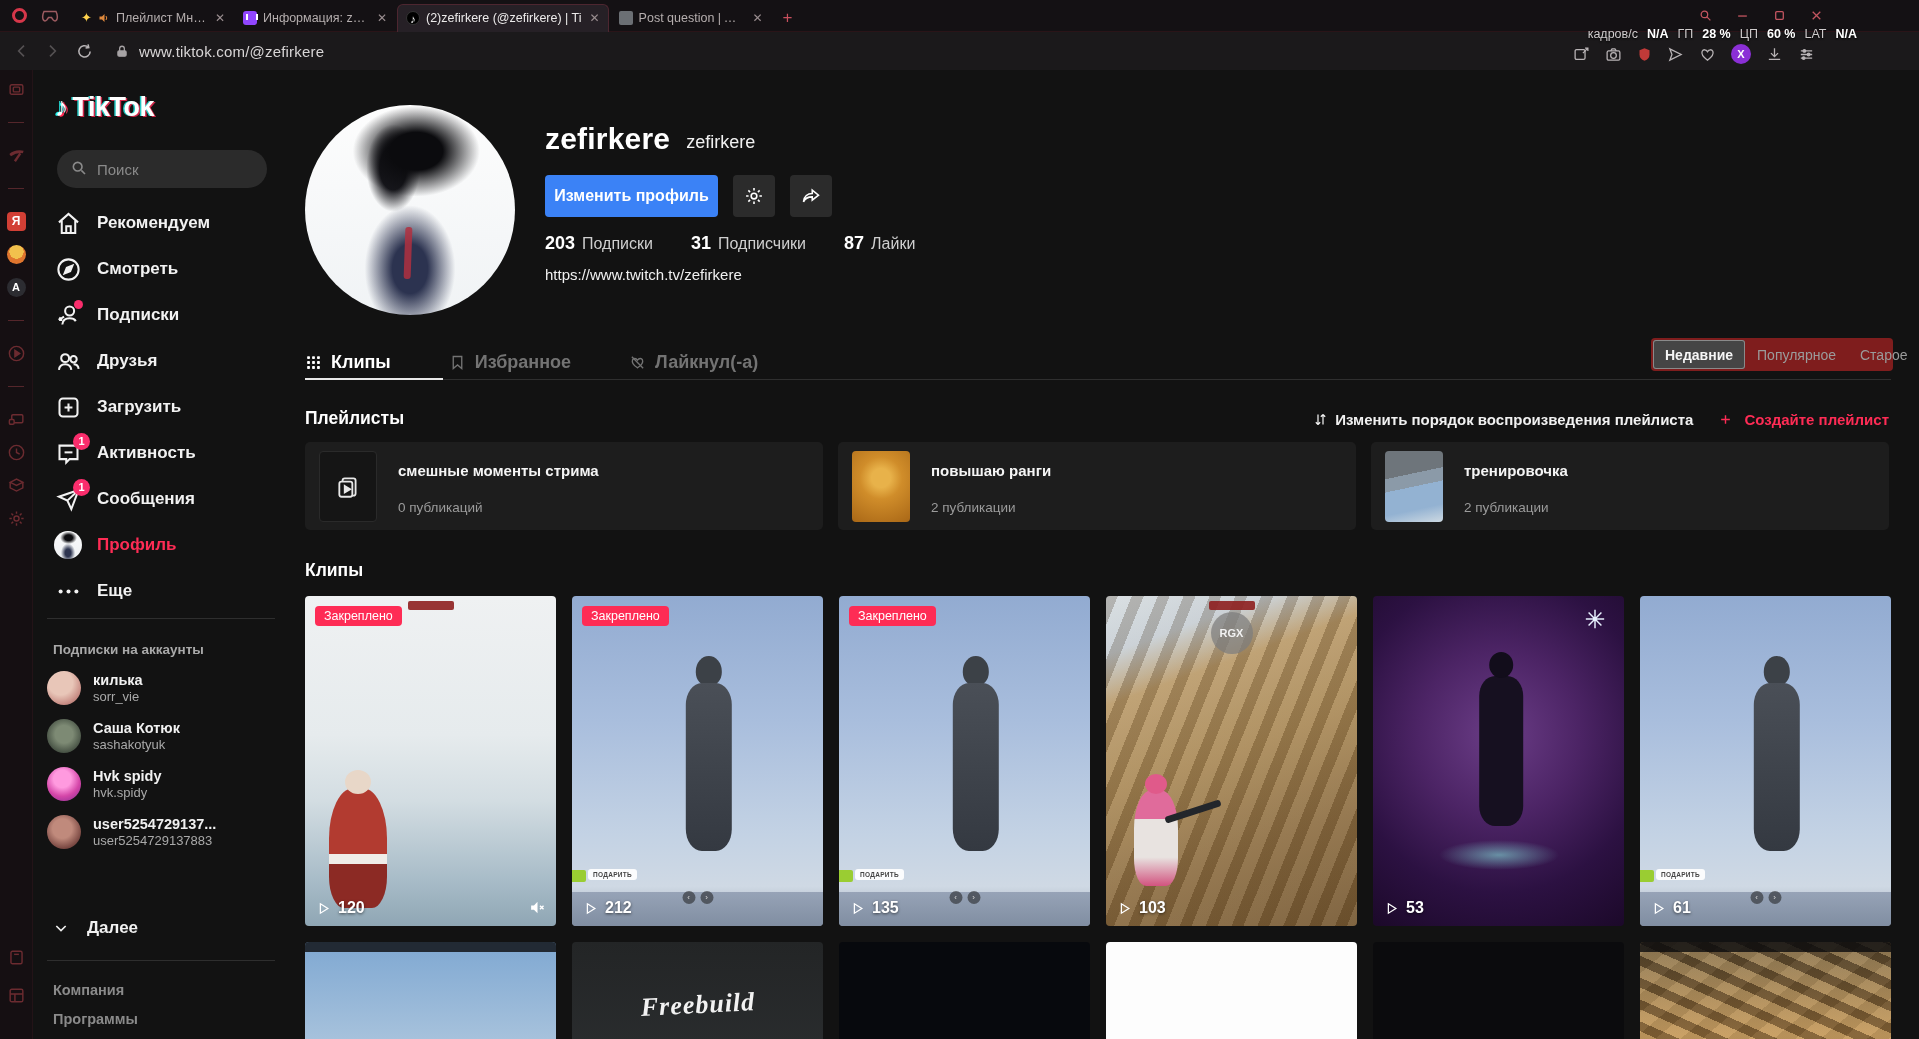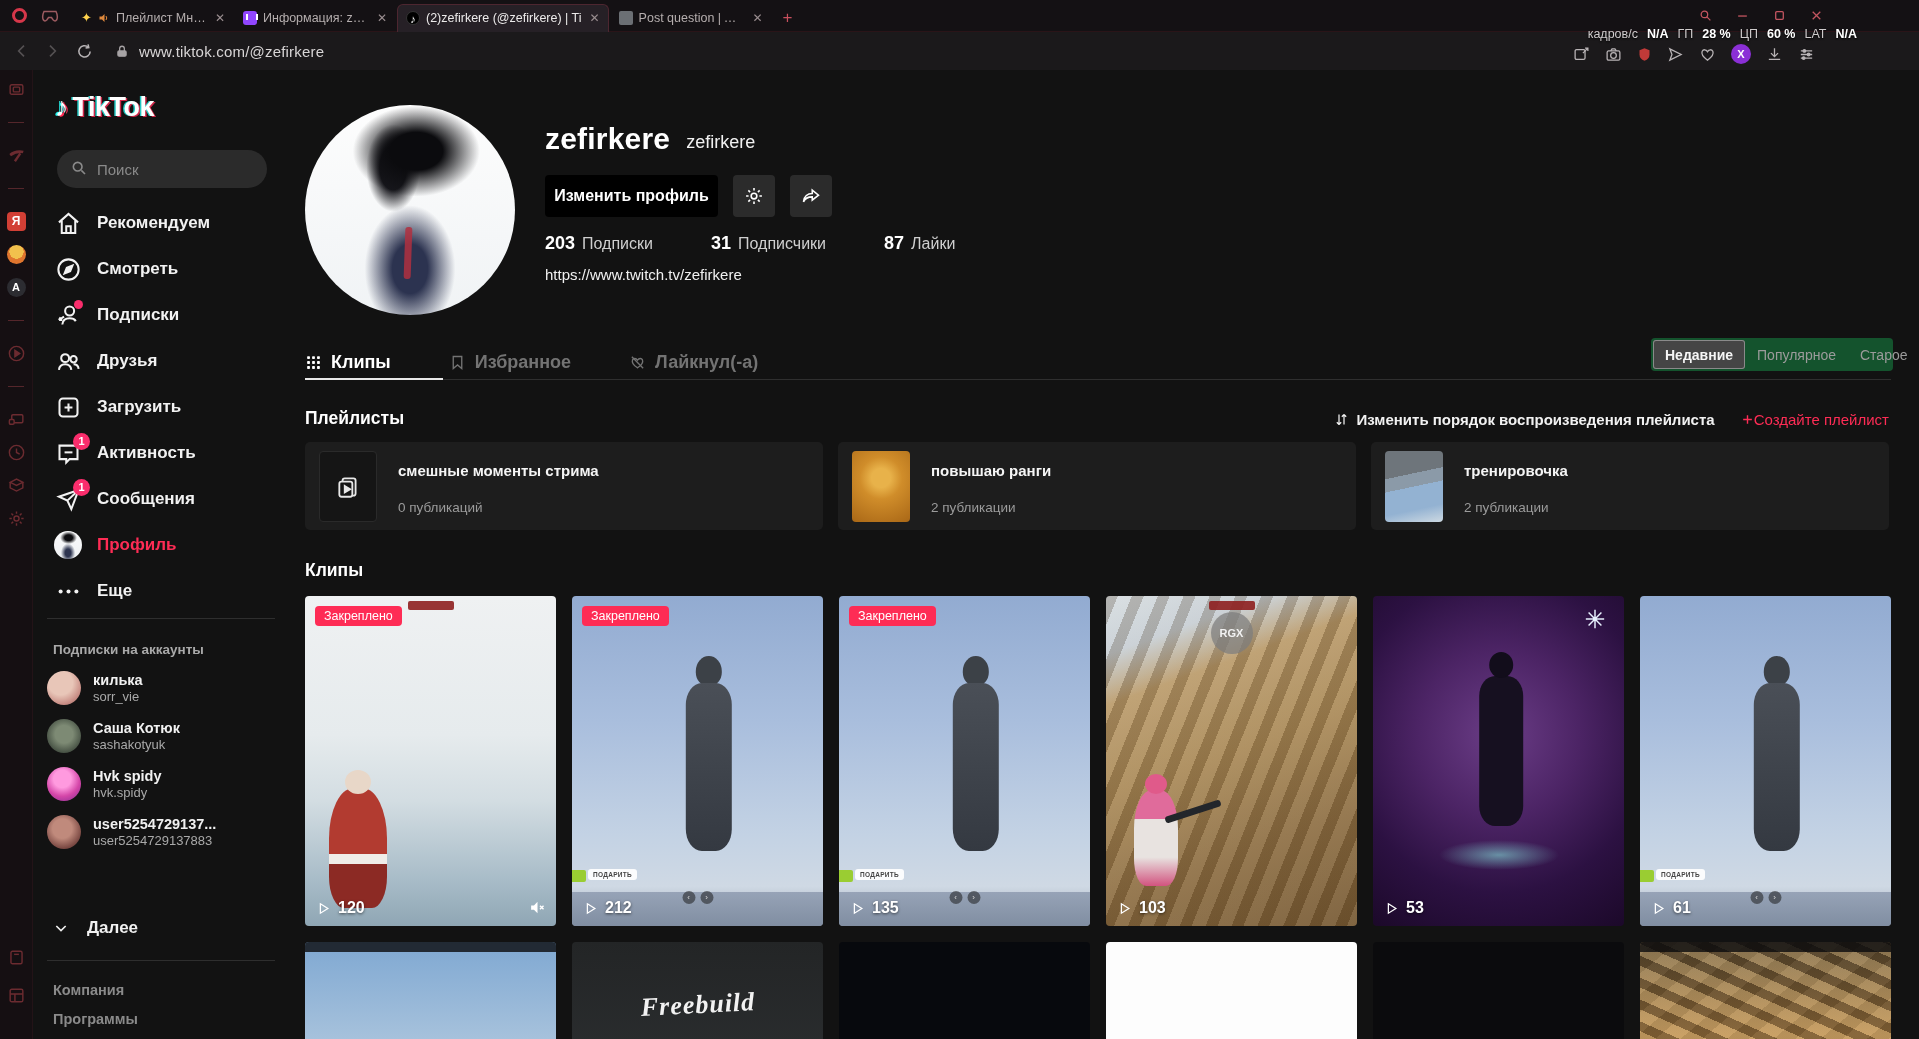--- a/index.html
+++ b/index.html
@@ -86,43 +86,43 @@
   #avatar { position:absolute; left:272px; top:35px; width:210px; height:210px; border-radius:50%;
     background: radial-gradient(42% 30% at 53% 22%, #0b0b0e 30%, rgba(8,8,10,0) 72%),
                 radial-gradient(16% 26% at 42% 30%, #17171c 40%, rgba(0,0,0,0) 80%),
                 radial-gradient(30% 42% at 50% 78%, #2c3350 28%, rgba(40,45,70,0) 72%),
                 linear-gradient(#fdfdfd,#f0f3f5); }
   #avatar::after { content:""; position:absolute; left:49%; top:58%; width:7px; height:52px; background:#b03040; transform:translateX(-50%) rotate(2deg); border-radius:3px; opacity:.85; }
   #uname { position:absolute; left:512px; top:52px; display:flex; align-items:flex-end; gap:16px; }
   #uname .u1 { font-size:30px; font-weight:bold; letter-spacing:.2px; }
   #uname .u2 { font-size:18px; color:#f1f1f1; padding-bottom:3px; }
   #pbtns { position:absolute; left:512px; top:105px; display:flex; gap:15px; }
-  .btn-edit { width:173px; height:42px; background:#000000; border-radius:4px; color:#fff; font-size:16px; font-weight:600; display:flex; align-items:center; justify-content:center; }
+  .btn-edit { width:173px; height:42px; background:#3b82f6; border-radius:4px; color:#fff; font-size:16px; font-weight:600; display:flex; align-items:center; justify-content:center; }
   .btn-sq { width:42px; height:42px; background:#2b2b2b; border-radius:4px; color:#fff; display:flex; align-items:center; justify-content:center; }
-  #pstats { position:absolute; left:512px; top:163px; display:flex; gap:58px; align-items:center; }
+  #pstats { position:absolute; left:512px; top:163px; display:flex; gap:38px; align-items:center; }
   .stat { display:flex; gap:7px; align-items:baseline; }
   .stat b { font-size:18px; font-weight:bold; color:#fff; }
   .stat span { font-size:16px; color:#cfcfcf; }
   #bio { position:absolute; left:512px; top:196px; font-size:15px; color:#f1f1f1; }
 
   
   #ctabs { position:absolute; left:272px; top:275px; width:1586px; height:35px; border-bottom:1px solid #2f2f2f; display:flex; }
   .ctab { display:flex; align-items:center; gap:9px; font-size:18px; font-weight:600; color:#737373; height:34px; }
   .ctab.active { color:#fff; }
   .ctab + .ctab { margin-left:58px; }
   #ctab-underline { position:absolute; left:272px; top:308px; width:138px; height:2px; background:#e8e8e8; }
-  #sortctl { position:absolute; left:1618px; top:268px; width:242px; height:33px; background:#14532d; border-radius:4px; display:flex; align-items:center; padding:2px; }
+  #sortctl { position:absolute; left:1618px; top:268px; width:242px; height:33px; background:#7f1d1d; border-radius:4px; display:flex; align-items:center; padding:2px; }
   .sopt { height:29px; display:flex; align-items:center; justify-content:center; font-size:14px; color:#9b9b9b; padding:0 12px; border-radius:3px; }
   .sopt.active { background:#454545; color:#f5f5f5; box-shadow:0 0 0 1px #8a8a8a inset; font-weight:600; }
 
   
   #pl-hdr { position:absolute; left:272px; top:338px; font-size:17.5px; font-weight:bold; }
   #pl-actions { position:absolute; right:30px; top:341px; display:flex; gap:26px; align-items:center; }
   #pl-reorder { display:flex; gap:7px; align-items:center; font-size:15px; font-weight:600; color:#f1f1f1; }
-  #pl-create { display:flex; gap:0; align-items:center; font-size:15px; font-weight:400; color:#fe2c55; }
+  #pl-create { display:flex; gap:12px; align-items:center; font-size:15px; font-weight:700; color:#fe2c55; }
   #pl-row { position:absolute; left:272px; top:372px; display:flex; gap:15px; }
   .pcard { width:518px; height:88px; background:#1d1d1d; border-radius:5px; position:relative; }
   .pthumb { position:absolute; left:14px; top:9px; width:58px; height:71px; border-radius:4px; }
   .pthumb.pt1 { background:#151515; border:1px solid #2a2a2a; display:flex; align-items:center; justify-content:center; color:#e8e8e8; }
   .pthumb.pt2 { background:radial-gradient(circle at 50% 38%, #e8b24a 0 18%, #d08d2a 40%, #a96716 100%); }
   .pthumb.pt3 { background:linear-gradient(168deg,#6e757b 0 34%,#8b9aa8 34% 50%,#93b2d2 50% 78%,#cdd9e2 100%); }
   .ptitle { position:absolute; left:93px; top:20px; font-size:15px; font-weight:bold; color:#f5f5f5; }
   .pcount { position:absolute; left:93px; top:58px; font-size:13.5px; color:#9b9b9b; }
 
   

